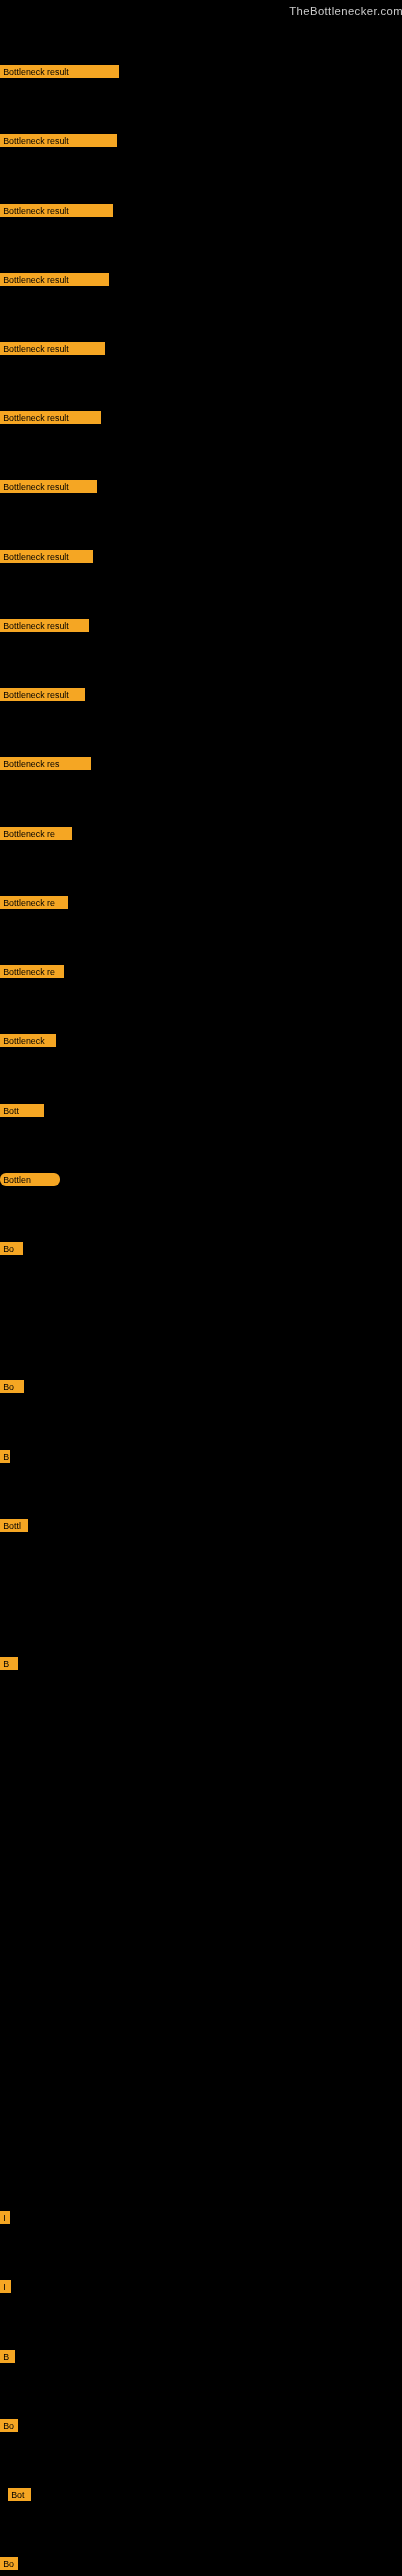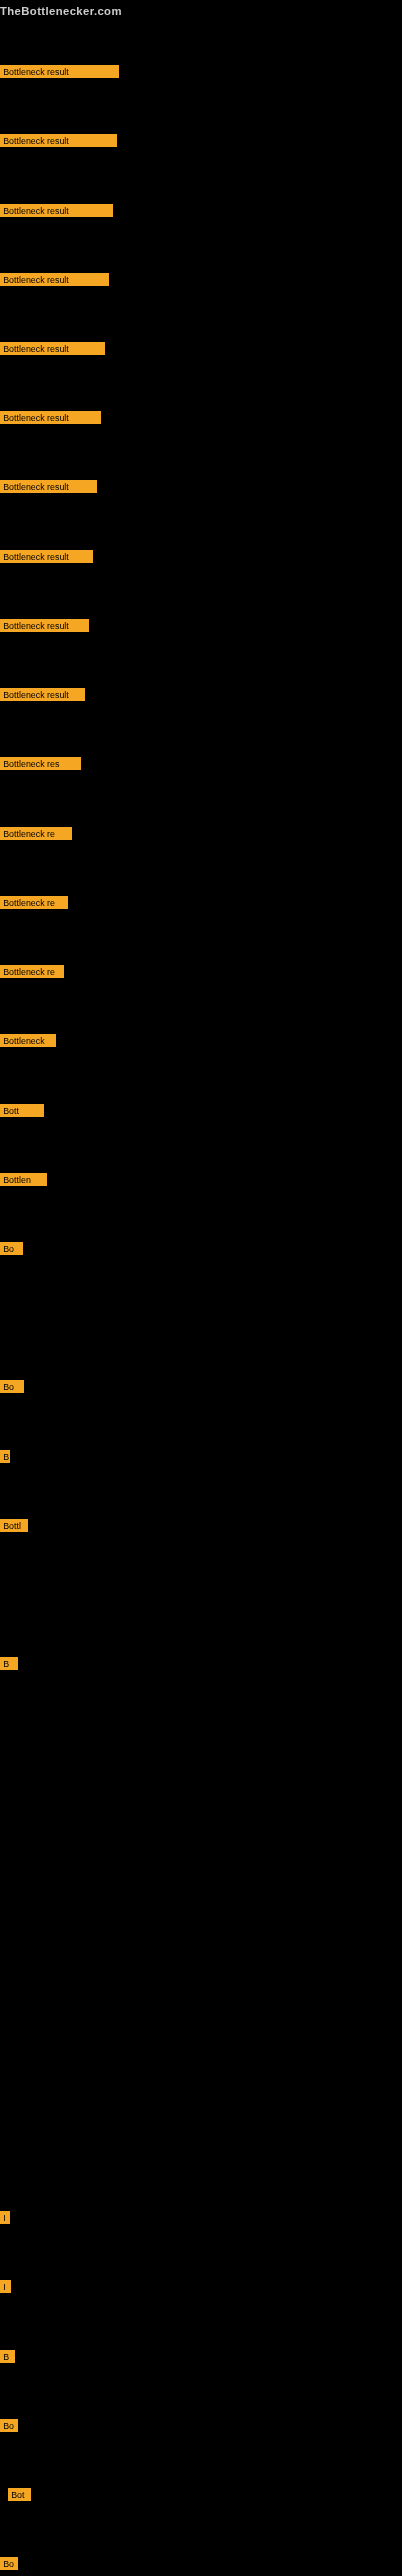--- a/index.html
+++ b/index.html
@@ -6,24 +6,23 @@
     body {
       background: #000;
       width: 403px;
       min-height: 2576px;
       font-family: Arial, sans-serif;
       position: relative;
     }
     .site-title {
       color: #ccc;
       font-size: 11.3px;
-      text-align: left;
+      text-align: right;
       padding: 4.8px 0 3.2px 0;
       letter-spacing: 0.4px;
-      font-weight: bold;
     }
     .bar-row {
       display: flex;
       align-items: center;
       position: absolute;
       left: 0;
     }
     .bar-label {
       background: #f5a623;
       color: #000;
@@ -64,39 +63,39 @@
     <div class="bar-row" style="top: 530px; left: 0px;">
       <div class="bar-label" style="width: 93px;">Bottleneck result</div>
     </div>
     <div class="bar-row" style="top: 599px; left: 0px;">
       <div class="bar-label" style="width: 89px;">Bottleneck result</div>
     </div>
     <div class="bar-row" style="top: 668px; left: 0px;">
       <div class="bar-label" style="width: 85px;">Bottleneck result</div>
     </div>
     <div class="bar-row" style="top: 737px; left: 0px;">
-      <div class="bar-label" style="width: 81px;">Bottleneck res</div>
+      <div class="bar-label" style="width: 91px;">Bottleneck res</div>
     </div>
     <div class="bar-row" style="top: 807px; left: 0px;">
       <div class="bar-label" style="width: 72px;">Bottleneck re</div>
     </div>
     <div class="bar-row" style="top: 876px; left: 0px;">
       <div class="bar-label" style="width: 68px;">Bottleneck re</div>
     </div>
     <div class="bar-row" style="top: 945px; left: 0px;">
       <div class="bar-label" style="width: 64px;">Bottleneck re</div>
     </div>
     <div class="bar-row" style="top: 1014px; left: 0px;">
       <div class="bar-label" style="width: 56px;">Bottleneck</div>
     </div>
     <div class="bar-row" style="top: 1084px; left: 0px;">
       <div class="bar-label" style="width: 44px;">Bott</div>
     </div>
     <div class="bar-row" style="top: 1153px; left: 0px;">
-      <div class="bar-label" style="width: 47px;">Bottlen</div>
+      <div class="bar-label" style="width: 60px; border-radius: 6px;">Bottlen</div>
     </div>
     <div class="bar-row" style="top: 1222px; left: 0px;">
       <div class="bar-label" style="width: 22.5px;">Bo</div>
     </div>
     <div class="bar-row" style="top: 1360px; left: 0px;">
       <div class="bar-label" style="width: 24px;">Bo</div>
     </div>
     <div class="bar-row" style="top: 1430px; left: 0px;">
       <div class="bar-label" style="width: 9.7px;">B</div>
     </div>

